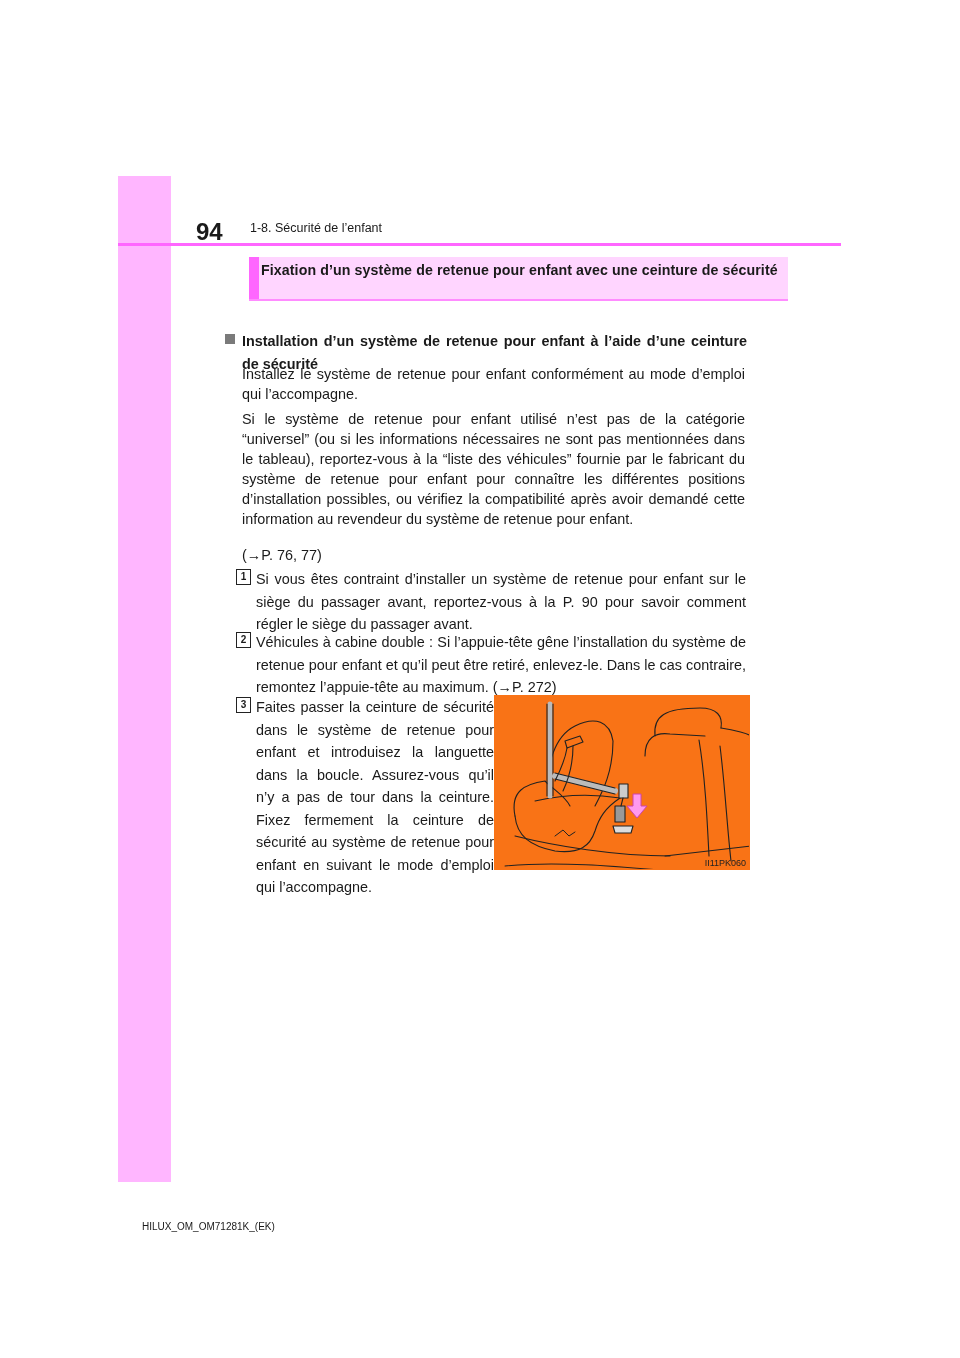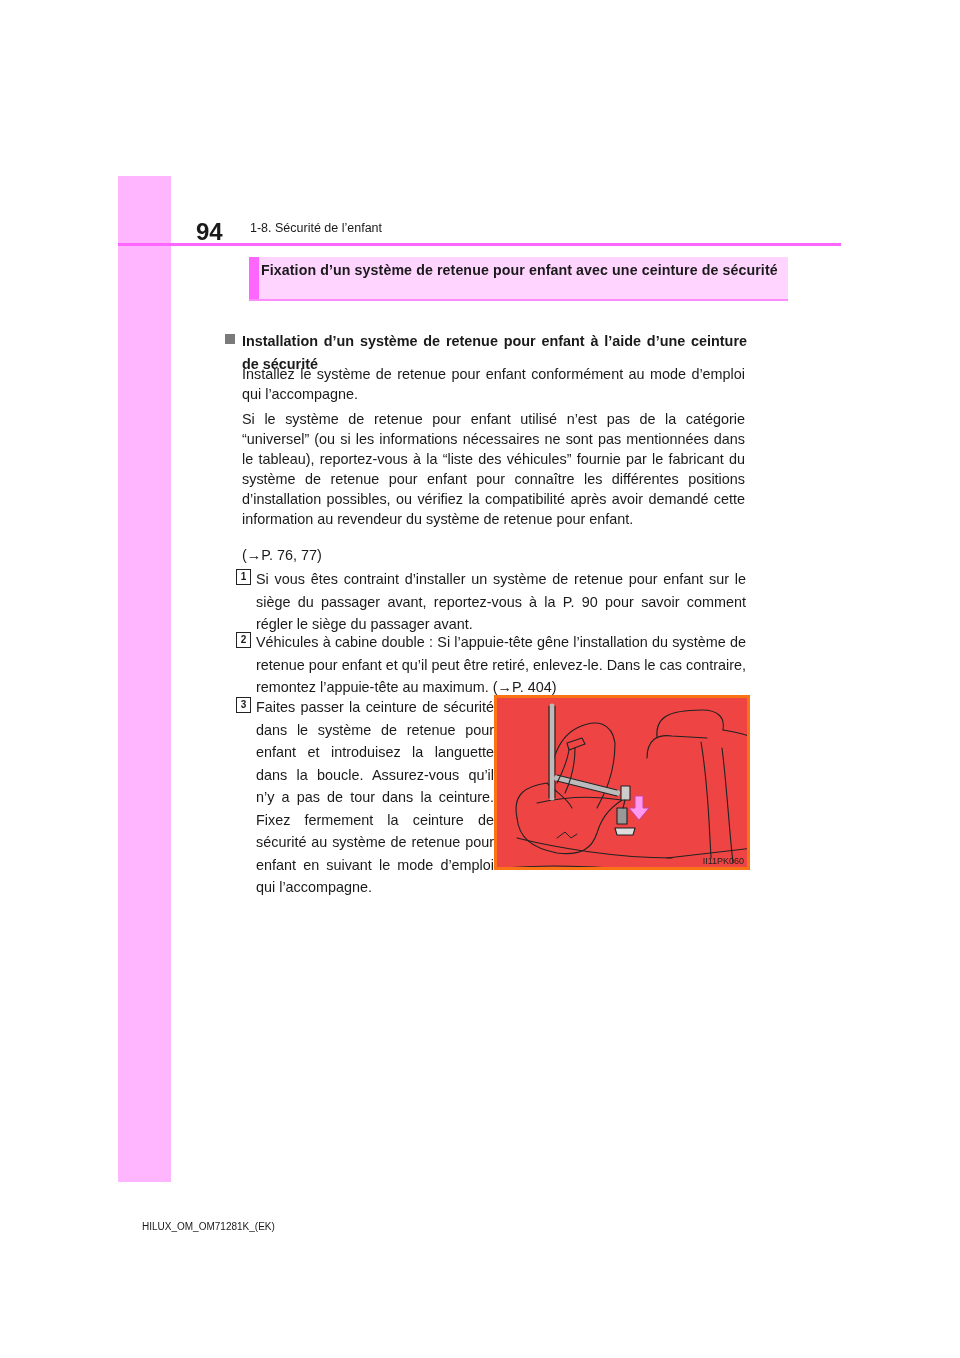--- a/index.html
+++ b/index.html
@@ -18,22 +18,22 @@
   .sub-bullet { position:absolute; left:0; top:4px; width:10px; height:10px; background:#7a7a7a; }
   .sub-text { margin-left:17px; font-weight:bold; font-size:14.4px; line-height:23px;
               text-align:justify; text-align-last:left; }
   .para { position:absolute; left:242px; width:503px; font-size:14.4px; line-height:20px;
           text-align:justify; text-align-last:left; }
   .step { position:absolute; left:236px; width:510px; }
   .badge { position:absolute; left:0; top:1px; width:13px; height:14px; border:1px solid #222;
            font-size:10px; font-weight:bold; text-align:center; line-height:14px; box-sizing:content-box; }
   .step-text { margin-left:20px; font-size:14.4px; line-height:22.5px; text-align:justify; text-align-last:left; }
   .step3 .step-text { width:238px; }
-  .figure { position:absolute; left:494px; top:695px; width:256px; height:175px; border:3px solid #f97316;
-            box-sizing:border-box; background:#ef4444; overflow:hidden; }
+  .figure { position:absolute; left:494px; top:695px; width:256px; height:175px; border:1px solid #f97316;
+            box-sizing:border-box; background:#f97316; overflow:hidden; }
   .fig-code { position:absolute; right:3px; bottom:1px; font-size:9px; color:#222; }
   .footer { position:absolute; left:142px; top:1221px; font-size:10px; }
 </style>
 </head>
 <body>
 
 <div class="sidebar"></div>
 <div class="header-rule"></div>
 <div class="page-num">94</div>
 <div class="section-title">1-8. Sécurité de l’enfant</div>
@@ -52,21 +52,21 @@
 <div class="para" style="top:409px;">Si le système de retenue pour enfant utilisé n’est pas de la catégorie “universel” (ou si les informations nécessaires ne sont pas mentionnées dans le tableau), reportez-vous à la “liste des véhicules” fournie par le fabricant du système de retenue pour enfant pour connaître les différentes positions d’installation possibles, ou vérifiez la compatibilité après avoir demandé cette information au revendeur du système de retenue pour enfant.</div>
 <div class="para" style="top:545px; text-align:right;">(→P. 76, 77)</div>
 
 <div class="step" style="top:568px;">
   <div class="badge">1</div>
   <div class="step-text">Si vous êtes contraint d’installer un système de retenue pour enfant sur le siège du passager avant, reportez-vous à la P. 90 pour savoir comment régler le siège du passager avant.</div>
 </div>
 
 <div class="step" style="top:631px;">
   <div class="badge">2</div>
-  <div class="step-text">Véhicules à cabine double : Si l’appuie-tête gêne l’installation du système de retenue pour enfant et qu’il peut être retiré, enlevez-le. Dans le cas contraire, remontez l’appuie-tête au maximum. (→P. 404)</div>
+  <div class="step-text">Véhicules à cabine double : Si l’appuie-tête gêne l’installation du système de retenue pour enfant et qu’il peut être retiré, enlevez-le. Dans le cas contraire, remontez l’appuie-tête au maximum. (→P. 272)</div>
 </div>
 
 <div class="step step3" style="top:696px;">
   <div class="badge">3</div>
   <div class="step-text">Faites passer la ceinture de sécurité dans le système de retenue pour enfant et introduisez la languette dans la boucle. Assurez-vous qu’il n’y a pas de tour dans la ceinture. Fixez fermement la ceinture de sécurité au système de retenue pour enfant en suivant le mode d’emploi qui l’accompagne.</div>
 </div>
 
 <div class="figure">
   <svg width="256" height="175" viewBox="0 0 256 175">
     <g fill="none" stroke="#222" stroke-width="1.1" stroke-linejoin="round" stroke-linecap="round">

